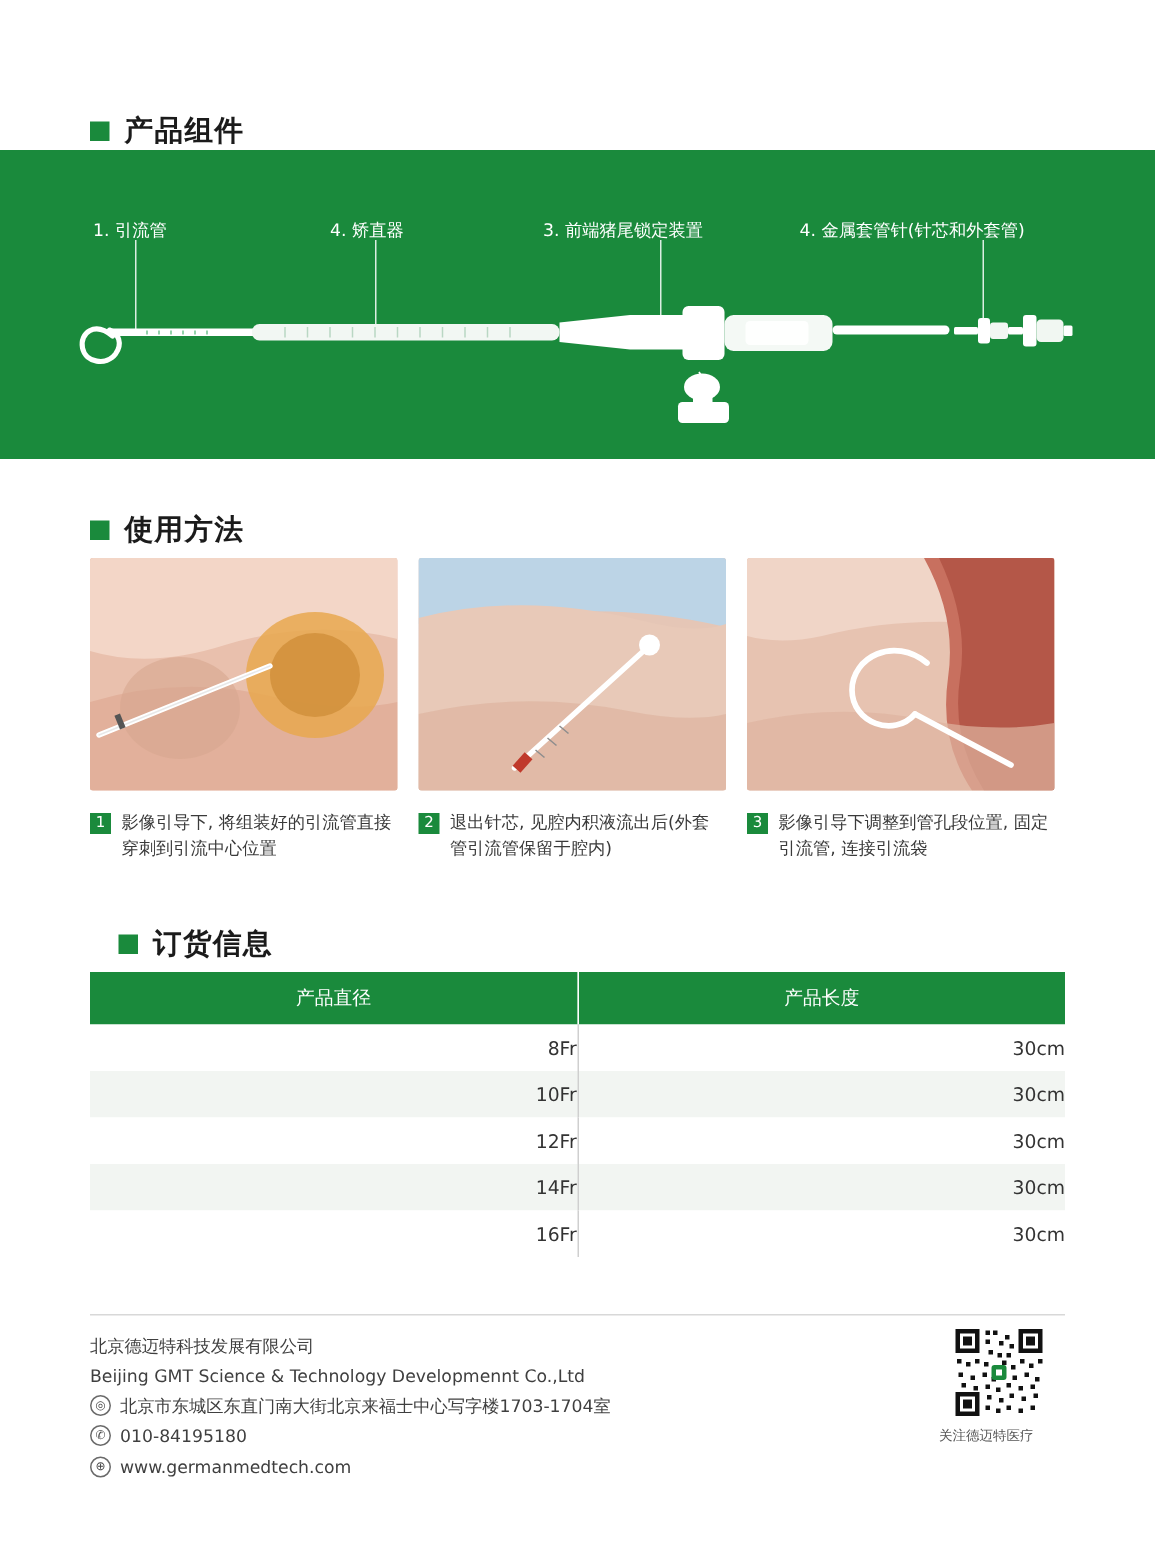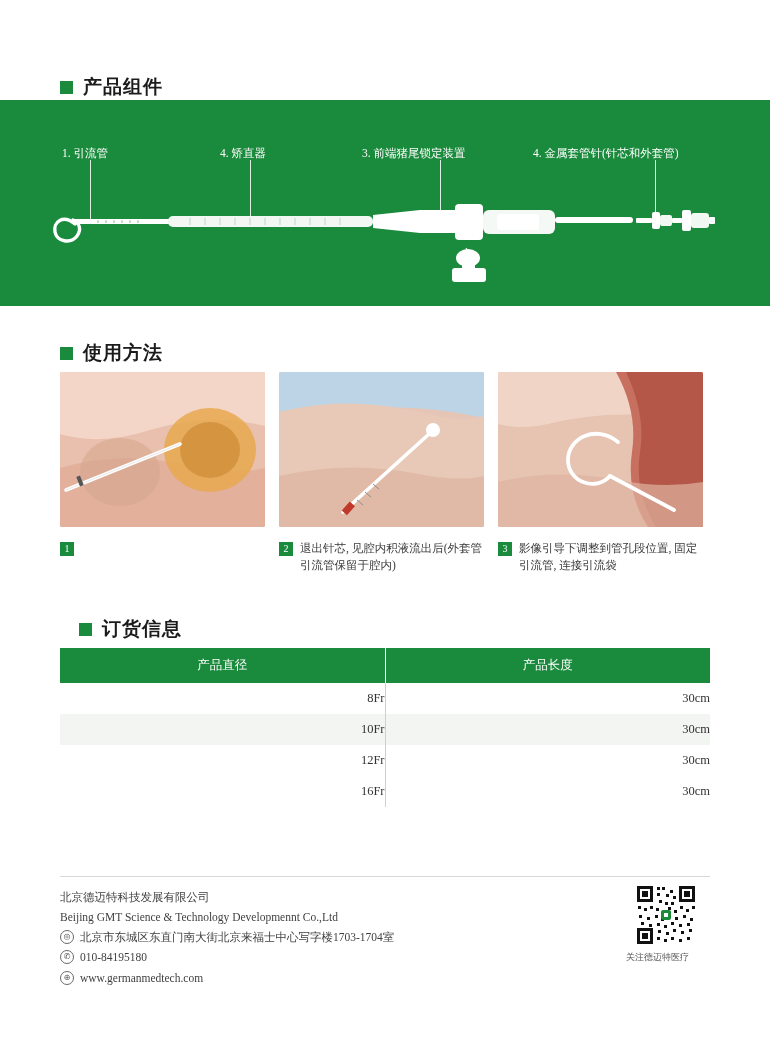--- a/index.html
+++ b/index.html
@@ -4,21 +4,21 @@
 <style>
   html,body{margin:0;padding:0;}
   body{
     width:770px;height:1039px;
     background:#ffffff;
     font-family:"DejaVu Sans","Liberation Sans",sans-serif;
     color:#2b2b2b;
     position:relative;
     overflow:hidden;
   }
-  .page{position:relative;width:612px;height:1039px;font-family:Liberation Serif, serif;}
+  .page{position:relative;width:612px;height:1039px;}
 
   
   .sec-head{
     display:flex;align-items:center;gap:10px;
     margin-left:60px;
   }
   .sec-square{
     width:13px;height:13px;background:#1a8a3c;display:inline-block;
   }
   .sec-title{
@@ -223,20 +223,21 @@
           <path d="M0 110 Q60 96 120 108 Q165 117 205 110 V155 H0 Z" fill="#deb49f" opacity=".7"></path>
           <path d="M120 70 C98 52 70 66 70 88 C70 110 98 120 112 104" fill="none" stroke="#ffffff" stroke-width="3.8" stroke-linecap="round"></path>
           <path d="M112 104 L176 138" stroke="#ffffff" stroke-width="3.8" stroke-linecap="round"></path>
         </svg>
       </div>
     </div>
 
     <div class="caption-row">
       <div class="caption">
         <span class="cap-num">1</span>
+        <span class="cap-text">影像引导下, 将组装好的引流管直接穿刺到引流中心位置</span>
       </div>
       <div class="caption">
         <span class="cap-num">2</span>
         <span class="cap-text">退出针芯, 见腔内积液流出后(外套管引流管保留于腔内)</span>
       </div>
       <div class="caption">
         <span class="cap-num">3</span>
         <span class="cap-text">影像引导下调整到管孔段位置, 固定引流管, 连接引流袋</span>
       </div>
     </div>
@@ -259,20 +260,24 @@
         <tr class="plain">
           <td>8Fr</td>
           <td>30cm</td>
         </tr>
         <tr class="alt">
           <td>10Fr</td>
           <td>30cm</td>
         </tr>
         <tr class="plain">
           <td>12Fr</td>
+          <td>30cm</td>
+        </tr>
+        <tr class="alt">
+          <td>14Fr</td>
           <td>30cm</td>
         </tr>
         <tr class="plain">
           <td>16Fr</td>
           <td>30cm</td>
         </tr>
       </tbody>
     </table>
   </div>
 

